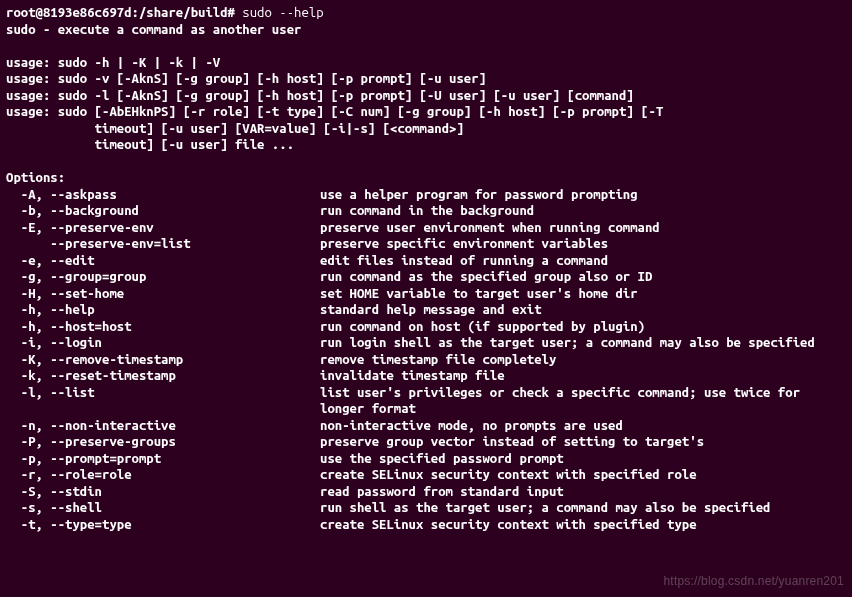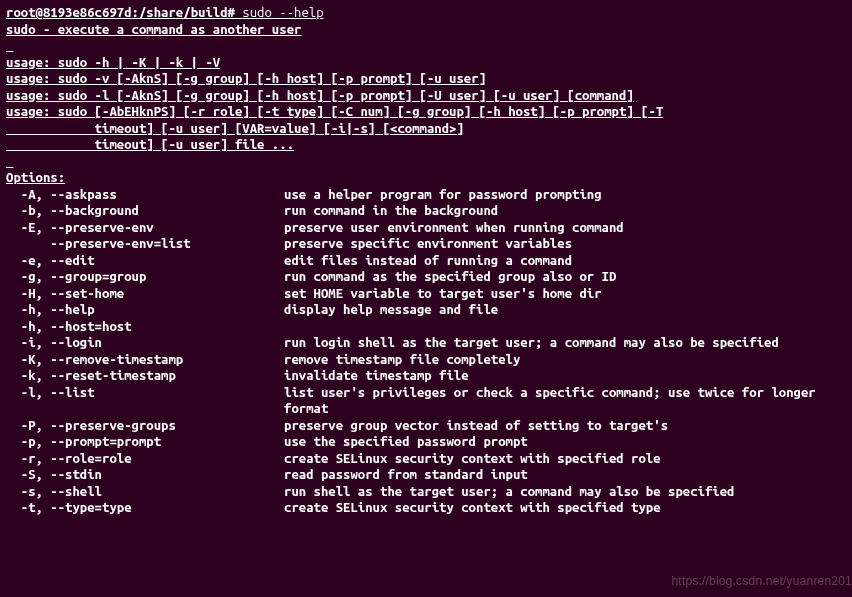--- a/index.html
+++ b/index.html
@@ -9,31 +9,31 @@
     color: #ffffff;
     font-family: "Ubuntu Mono", "DejaVu Sans Mono", Consolas, monospace;
     font-size: 13.2px;
     line-height: 1.25;
     width: 852px;
     height: 597px;
     box-sizing: border-box;
     overflow: hidden;
     position: relative;
   }
-  .line { white-space: pre; text-decoration: underline; }
+  .line { white-space: pre; }
   .prompt-user { color: #ffffff; font-weight: bold; }
   .prompt-path { color: #ffffff; font-weight: bold; }
   .cmd { color: #ffffff; }
   .bold { font-weight: bold; }
-  .opt-row { display: flex; }
+  .opt-row { display: flex; gap: 36px; }
   .opt-left { width: 278px; flex-shrink: 0; white-space: pre; }
   .opt-right { flex: 1; white-space: pre-wrap; }
   .watermark {
     position: absolute;
-    right: 0;
+    right: 8px;
     bottom: 8px;
     color: rgba(255,255,255,0.25);
     font-size: 12px;
     font-family: Arial, sans-serif;
     letter-spacing: 0.2px;
   }
 </style>
 </head>
 <body>
 
@@ -77,40 +77,45 @@
   <div class="opt-row bold">
       <span class="opt-left">  -g, --group=group</span>
       <span class="opt-right">run command as the specified group also or ID</span>
     </div>
   <div class="opt-row bold">
       <span class="opt-left">  -H, --set-home</span>
       <span class="opt-right">set HOME variable to target user's home dir</span>
     </div>
   <div class="opt-row bold">
       <span class="opt-left">  -h, --help</span>
-      <span class="opt-right">display help message and file</span>
+      <span class="opt-right">standard help message and exit</span>
     </div>
   <div class="opt-row bold">
       <span class="opt-left">  -h, --host=host</span>
+      <span class="opt-right">run command on host (if supported by plugin)</span>
     </div>
   <div class="opt-row bold">
       <span class="opt-left">  -i, --login</span>
       <span class="opt-right">run login shell as the target user; a command may also be specified</span>
     </div>
   <div class="opt-row bold">
       <span class="opt-left">  -K, --remove-timestamp</span>
       <span class="opt-right">remove timestamp file completely</span>
     </div>
   <div class="opt-row bold">
       <span class="opt-left">  -k, --reset-timestamp</span>
       <span class="opt-right">invalidate timestamp file</span>
     </div>
   <div class="opt-row bold">
       <span class="opt-left">  -l, --list</span>
       <span class="opt-right">list user's privileges or check a specific command; use twice for longer format</span>
+    </div>
+  <div class="opt-row bold">
+      <span class="opt-left">  -n, --non-interactive</span>
+      <span class="opt-right">non-interactive mode, no prompts are used</span>
     </div>
   <div class="opt-row bold">
       <span class="opt-left">  -P, --preserve-groups</span>
       <span class="opt-right">preserve group vector instead of setting to target's</span>
     </div>
   <div class="opt-row bold">
       <span class="opt-left">  -p, --prompt=prompt</span>
       <span class="opt-right">use the specified password prompt</span>
     </div>
   <div class="opt-row bold">

